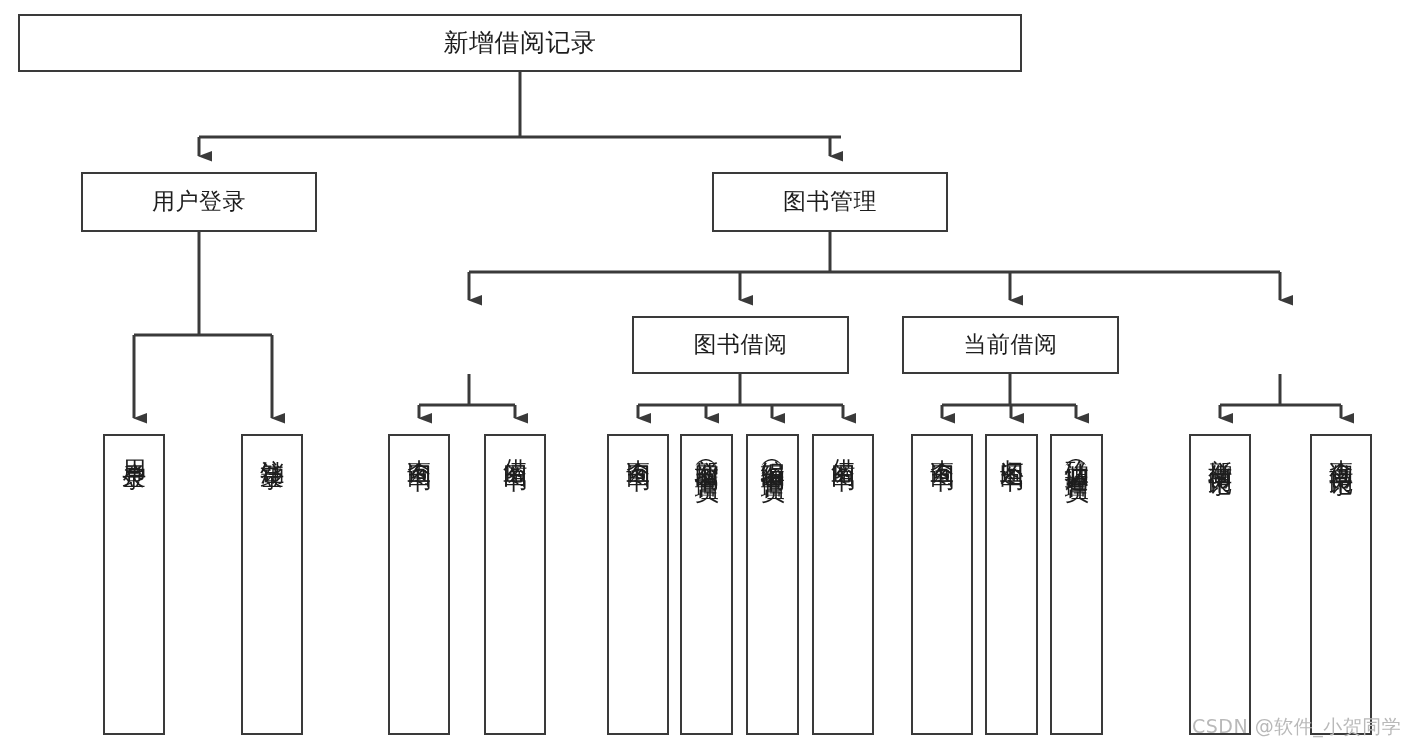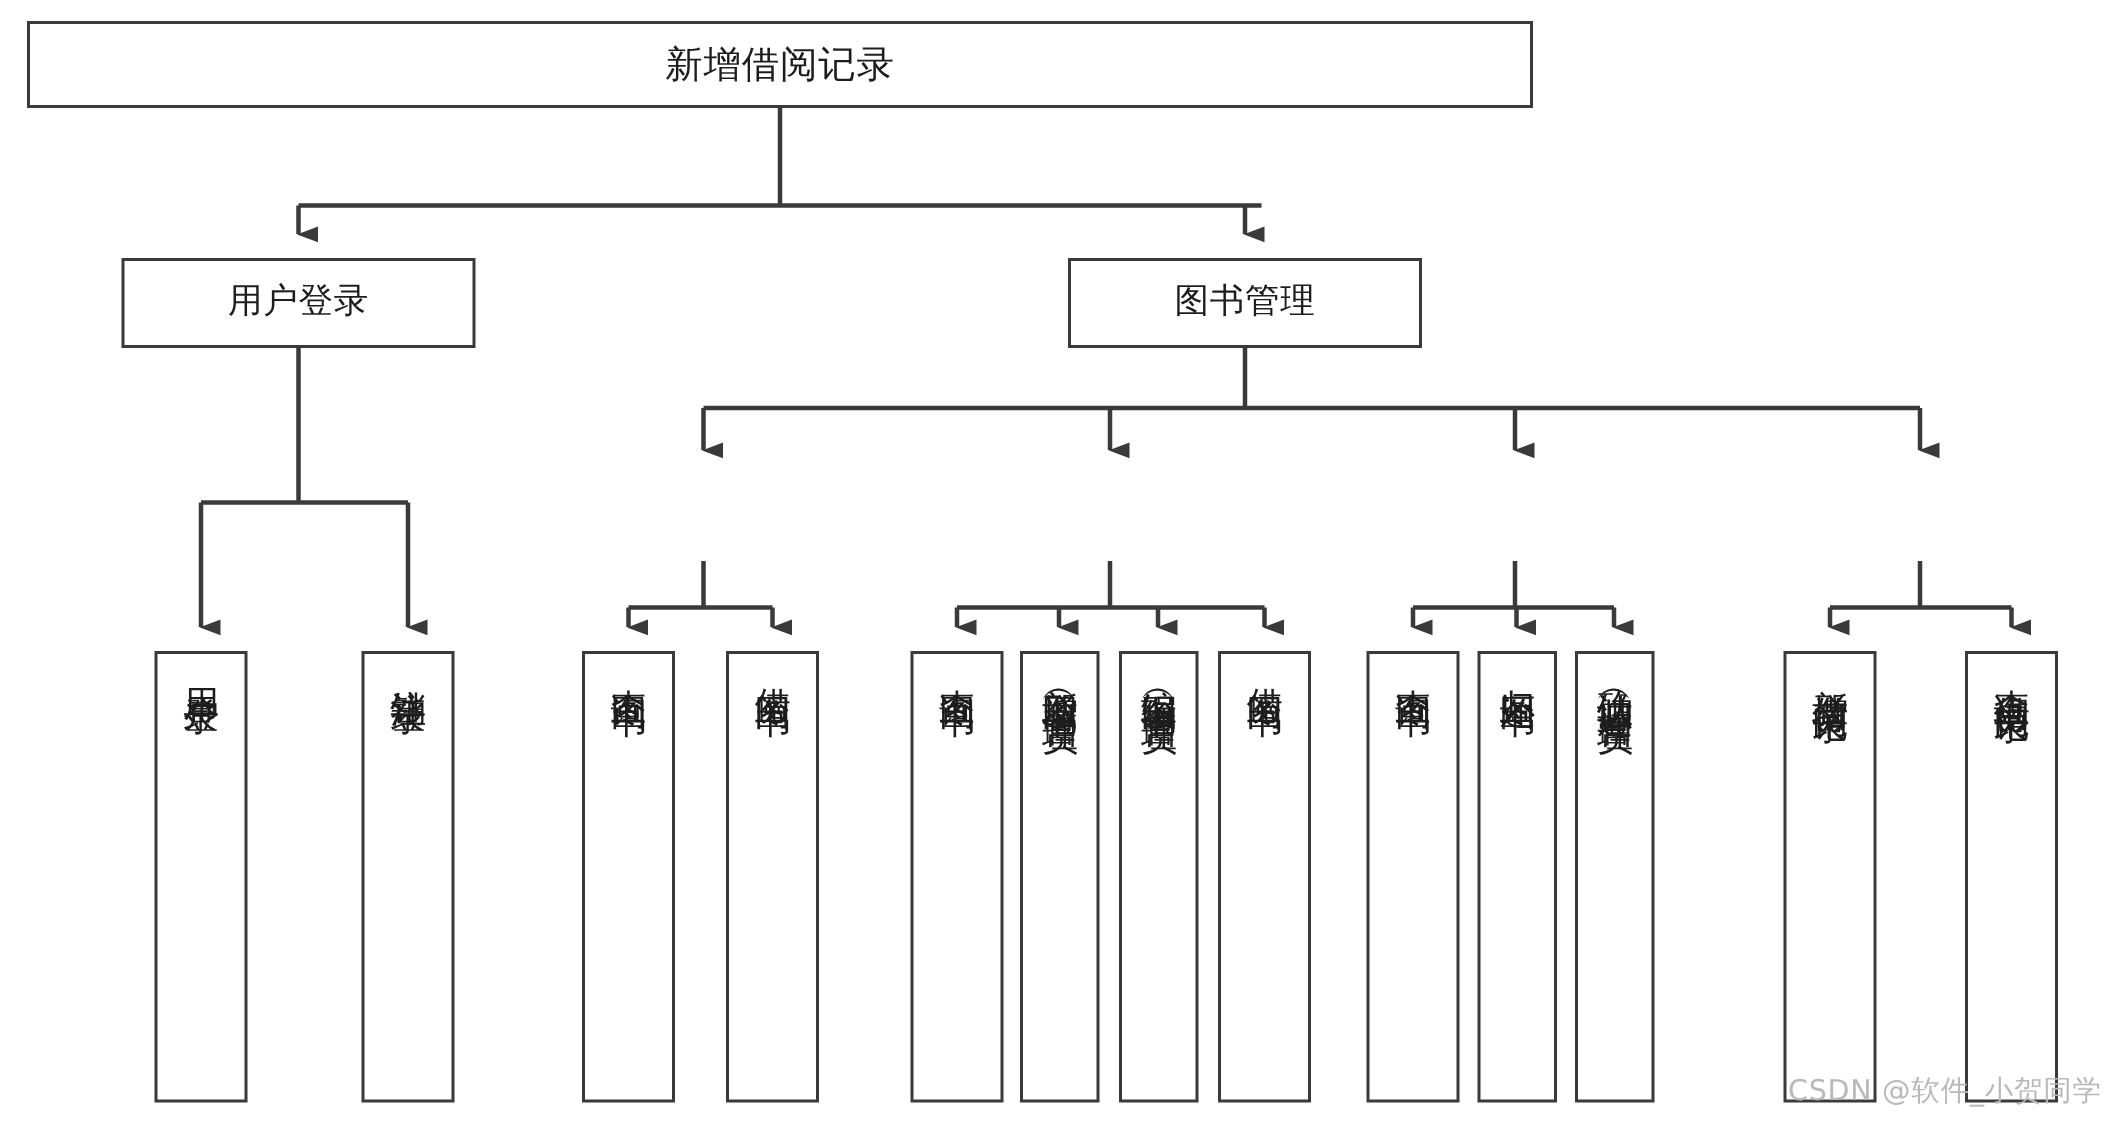--- a/index.html
+++ b/index.html
@@ -127,20 +127,26 @@
     <span class="node-label">新增借阅记录</span>
   </div>
 
   <div class="node-box node-l2" id="box-l2-0" style="left: 81px; top: 172px; width: 236px; height: 60px;">
     <span class="node-label">用户登录</span>
   </div>
   <div class="node-box node-l2" id="box-l2-1" style="left: 712px; top: 172px; width: 236px; height: 60px;">
     <span class="node-label">图书管理</span>
   </div>
 
+  <div class="node-box node-l3" id="box-l3-1" style="left: 632px; top: 316px; width: 217px; height: 58px;">
+    <span class="node-label">图书借阅</span>
+  </div>
+  <div class="node-box node-l3" id="box-l3-2" style="left: 902px; top: 316px; width: 217px; height: 58px;">
+    <span class="node-label">当前借阅</span>
+  </div>
 
   <div class="node-box node-leaf" id="box-leaf-0" style="left: 103px; top: 434px; width: 62px; height: 301px;">
     <span class="node-label">用户登录</span>
   </div>
   <div class="node-box node-leaf" id="box-leaf-1" style="left: 241px; top: 434px; width: 62px; height: 301px;">
     <span class="node-label">注销登录</span>
   </div>
   <div class="node-box node-leaf" id="box-leaf-2" style="left: 388px; top: 434px; width: 62px; height: 301px;">
     <span class="node-label">查询图书</span>
   </div>

